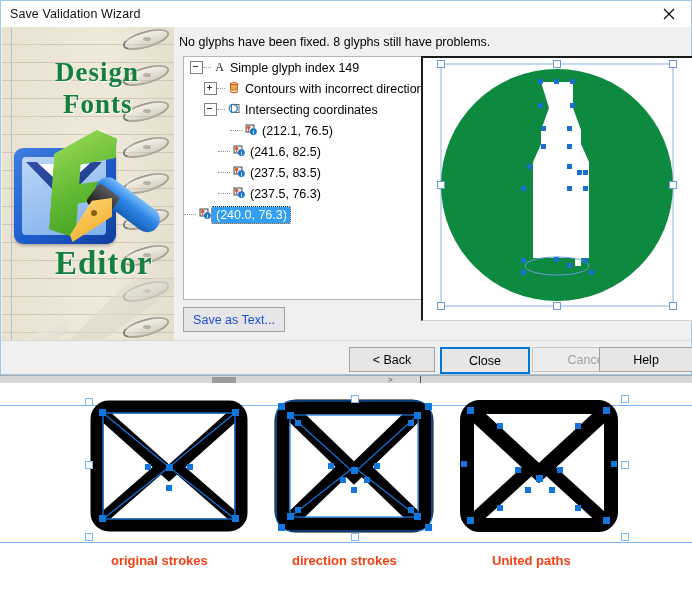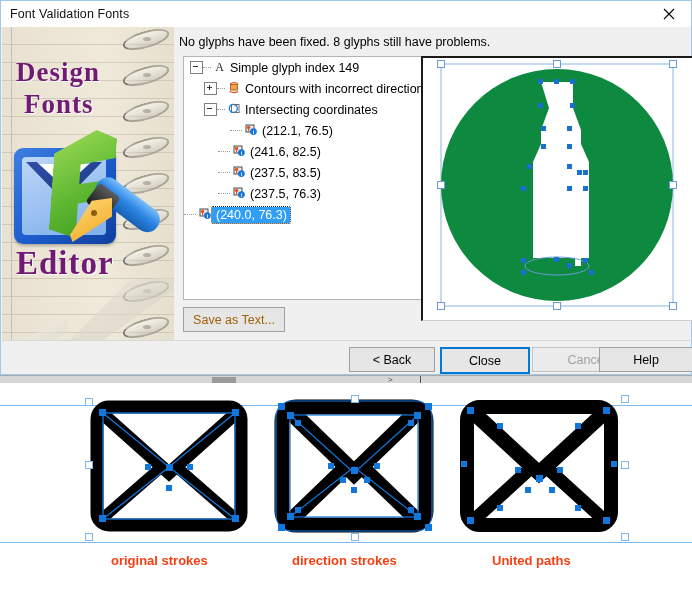--- a/index.html
+++ b/index.html
@@ -63,24 +63,25 @@
     background:linear-gradient(to bottom,rgba(255,255,255,.5),rgba(160,155,145,.25));
   }
   .banner .punch{
     position:absolute;right:27px;width:8px;height:4px;border-radius:50%;
     background:rgba(90,85,75,.35);
   }
   .bwordtop,.bwordmid,.bwordbot{
     position:absolute;
     font-family:"Liberation Serif", serif;
     font-weight:bold;
-    color:#701a75;
+    color:#15803d;
     text-shadow:1px 1px 0 rgba(255,255,255,.85);
     letter-spacing:1px;
     white-space:nowrap;
+    margin-left:39px;
   }
   .bwordtop{left:14px;top:30px;font-size:27px;}
   .bwordmid{left:22px;top:62px;font-size:27px;}
   .bwordbot{left:14px;top:218px;font-size:33px;}
 
   .logo{position:absolute;left:10px;top:97px;width:140px;height:125px;}
   .logo .bookback{
     position:absolute;left:2px;top:24px;width:102px;height:96px;
     border-radius:9px;
     background:linear-gradient(135deg,#3f7fe0 0%,#1f5fd0 48%,#0f3f9e 100%);
@@ -174,21 +175,21 @@
     width:8px;height:1px;border-top:1px dotted #9a9a9a;flex:0 0 auto;
   }
   .ico{flex:0 0 auto;margin-left:2px;}
   .sel{
     background:#2f9ef4;color:#ffffff;outline:1px dotted #1c1c1c;
     padding:1px 3px;border-radius:1px;
   }
   .savebtn{
     position:absolute;left:182px;top:306px;width:100px;height:23px;
     background:#e6e6e6;border:1px solid #a0a0a0;
-    font-size:12.5px;color:#a16207;
+    font-size:12.5px;color:#1d4ed8;
     display:flex;align-items:center;justify-content:center;
     cursor:default;
   }
   .previewbox{
     position:absolute;left:420px;top:55px;width:270px;height:262px;
     background:#ffffff;border-left:2px solid #1b1b1b;border-top:2px solid #1b1b1b;
     border-right:1px solid #cfcfcf;border-bottom:1px solid #cfcfcf;
     overflow:hidden;
   }
 
@@ -248,21 +249,21 @@
   }
 </style>
 </head>
 <body>
 
 <div id="root">
 
   <div class="dialog">
 
     <div class="titlebar">
-      <div class="title-text">Font Validation Fonts</div>
+      <div class="title-text">Save Validation Wizard</div>
       <div class="close-btn">
         <svg width="12" height="12" viewBox="0 0 12 12">
           <path d="M1 1 L11 11 M11 1 L1 11" stroke="#000" stroke-width="1.1" fill="none"></path>
         </svg>
       </div>
     </div>
 
     <div class="banner">
       <div class="paper"></div>
       <div class="leftmargin"></div>

